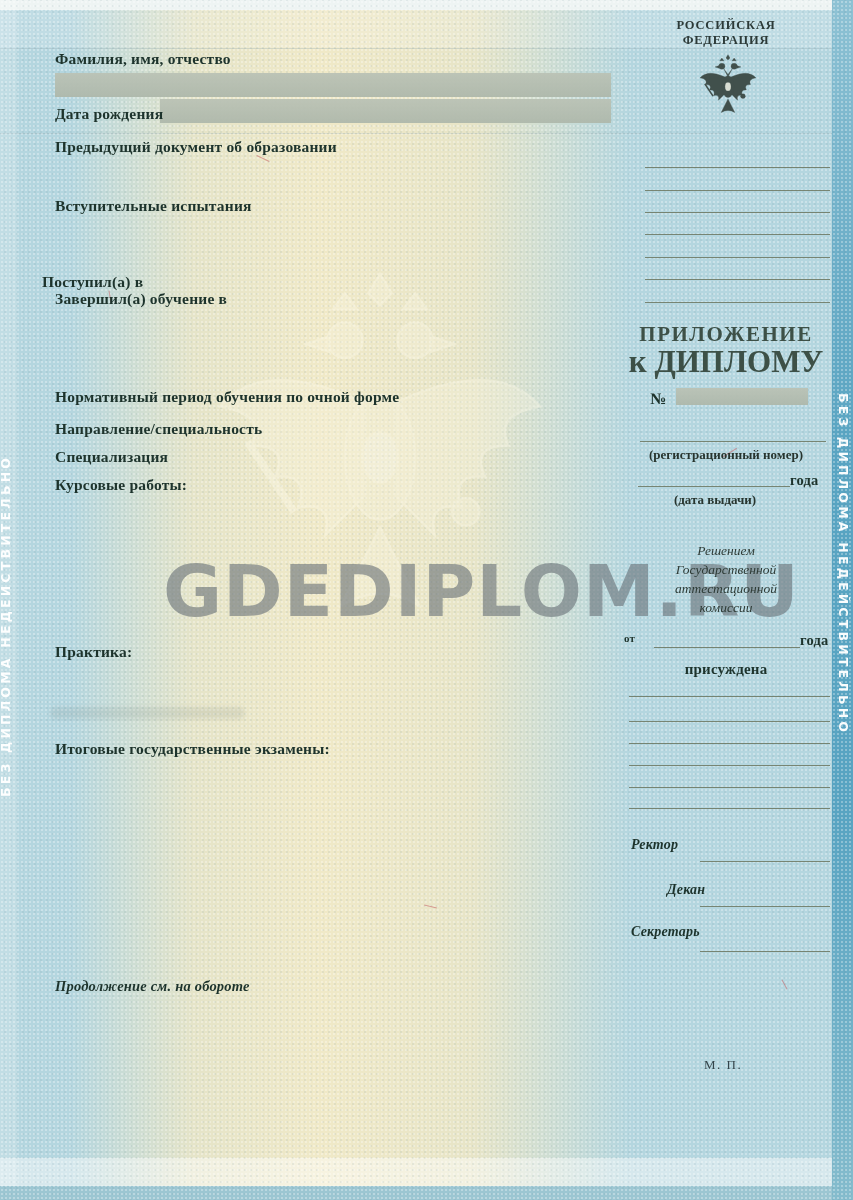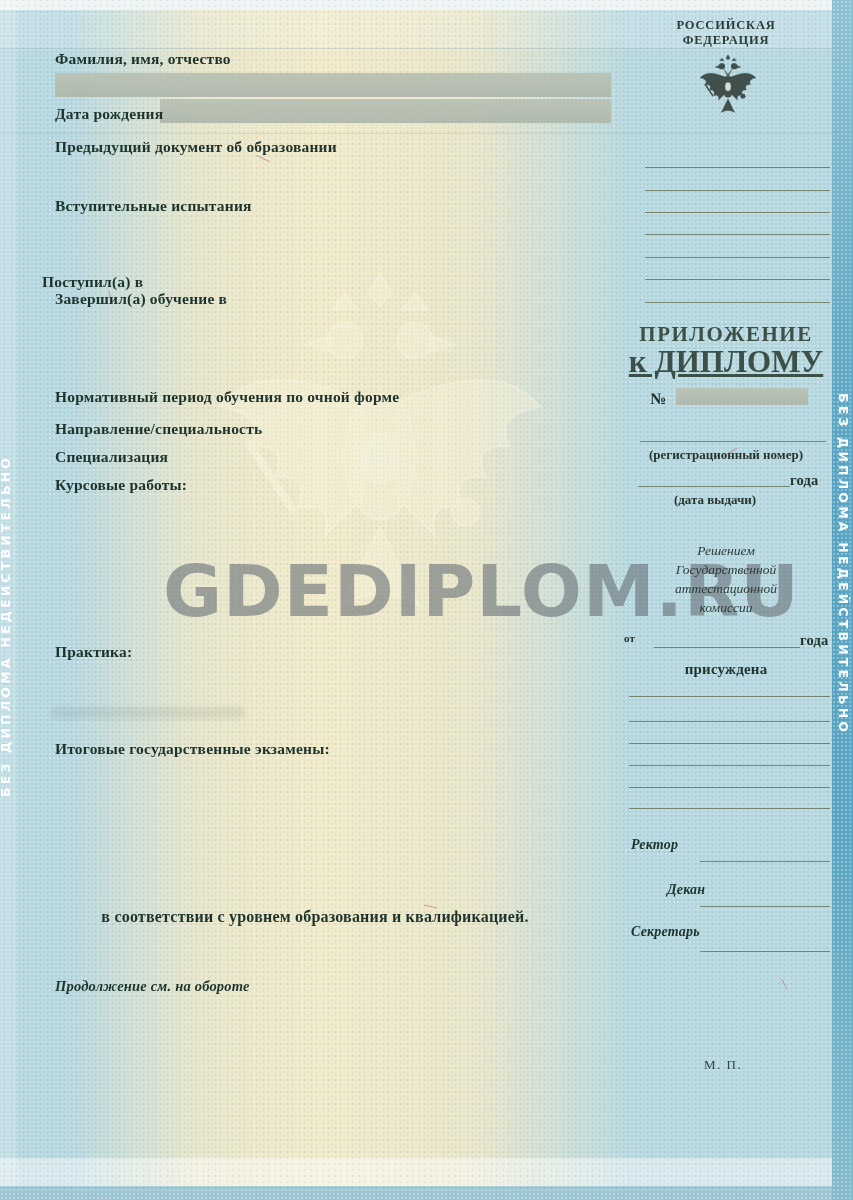--- a/index.html
+++ b/index.html
@@ -26,21 +26,21 @@
        color:#1d332c;font-size:15.5px;white-space:nowrap;letter-spacing:.2px;}
   .italic{font-style:italic;}
   .bar{position:absolute;background:linear-gradient(180deg,#bac2b5,#aeb8ab);opacity:.95;}
   .rline{position:absolute;height:1px;background:#6b765f;opacity:.85;}
   .rc-center{position:absolute;left:618px;width:216px;text-align:center;white-space:nowrap;}
   .rc-small{font-family:"Liberation Serif",serif;font-weight:bold;color:#27352f;font-size:13px;}
   .country{font-family:"Liberation Serif",serif;font-weight:bold;color:#2c3a38;
            font-size:12.5px;letter-spacing:.8px;line-height:15px;}
   .title1{font-family:"Liberation Serif",serif;font-weight:bold;color:#3d5047;
           font-size:21px;letter-spacing:1.5px;}
-  .title2{font-family:"Liberation Serif",serif;font-weight:bold;color:#3d5047;font-size:31px;text-decoration:underline;}
+  .title2{font-family:"Liberation Serif",serif;font-weight:bold;color:#3d5047;font-size:31px;}
   .decision{font-family:"Liberation Serif",serif;font-style:italic;font-weight:normal;
             color:#2e3b36;font-size:13.5px;}
   .vtext{position:absolute;writing-mode:vertical-rl;font-family:"DejaVu Sans",sans-serif;
          font-weight:bold;font-size:12.5px;letter-spacing:3.2px;color:rgba(255,255,255,.96);
          white-space:nowrap;}
   .watermark{position:absolute;left:163px;top:549px;font-family:"DejaVu Sans",sans-serif;
              font-weight:bold;font-size:72px;letter-spacing:1px;color:rgba(104,112,119,.60);
              white-space:nowrap;}
   .smudge{position:absolute;left:50px;top:707px;width:195px;height:12px;
           background:rgba(110,130,120,.14);filter:blur(2px);border-radius:6px;}
@@ -103,21 +103,20 @@
   <div class="lbl" style="left:55px;top:290px;">Завершил(а) обучение в</div>
   <div class="lbl" style="left:55px;top:388px;">Нормативный период обучения по очной форме</div>
   <div class="lbl" style="left:55px;top:420px;">Направление/специальность</div>
   <div class="lbl" style="left:55px;top:448px;">Специализация</div>
   <div class="lbl" style="left:55px;top:476px;">Курсовые работы:</div>
   <div class="lbl" style="left:55px;top:643px;">Практика:</div>
   <div class="smudge"></div>
   <div class="lbl" style="left:55px;top:740px;">Итоговые государственные экзамены:</div>
 
   <div style="position:absolute;left:45px;top:905px;width:540px;text-align:center;">
-    <div class="lbl" style="position:static;font-size:16px;line-height:23px;">в соответствии с уровнем образования и квалификацией.</div>
   </div>
 
   <div class="lbl italic" style="left:55px;top:978px;font-size:14.5px;">Продолжение см. на обороте</div>
 
   <div class="rc-center country" style="top:18px;">РОССИЙСКАЯ</div>
   <div class="rc-center country" style="top:33px;">ФЕДЕРАЦИЯ</div>
 
   <svg style="position:absolute;left:694px;top:52px;width:68px;height:72px;" viewBox="0 0 100 104">
     <g fill="#41504c" stroke="#41504c" stroke-width=".5">
       <path d="M46 36 Q20 24 9 37 Q21 39 17 47 Q27 47 23 55 Q32 54 29 63 Q38 61 36 70 L46 60 Z"></path>

